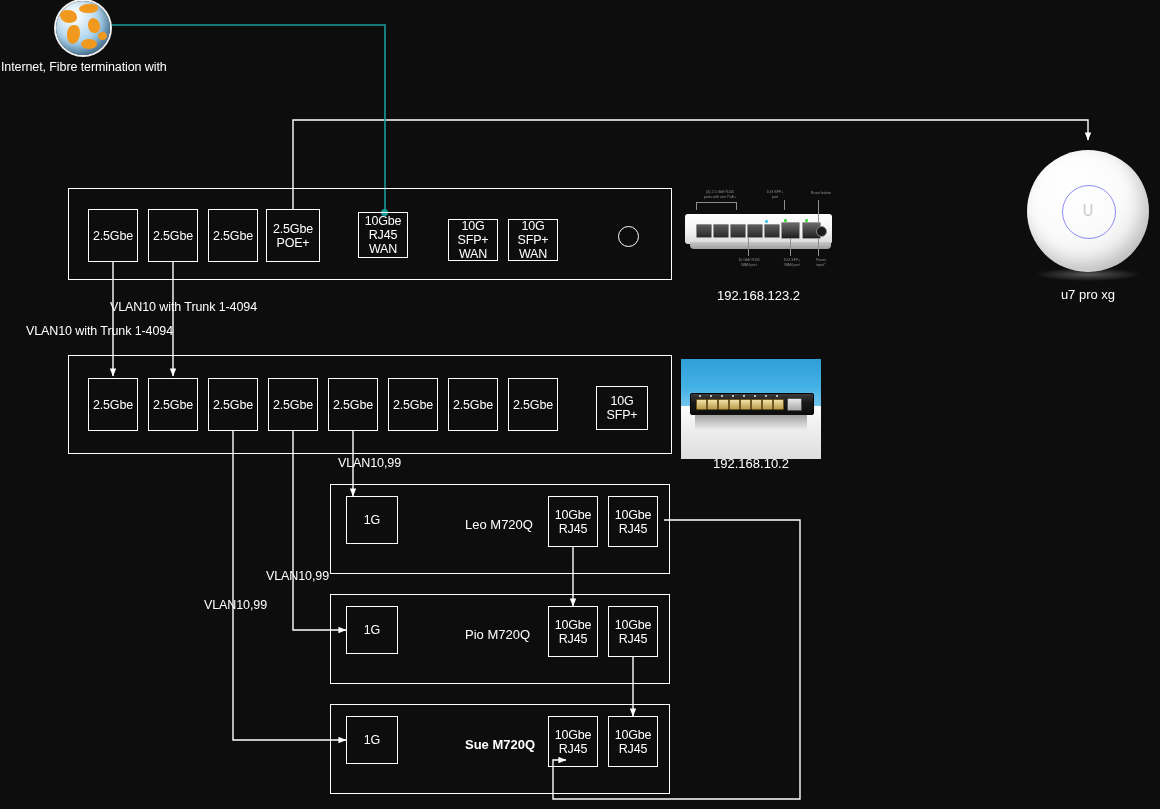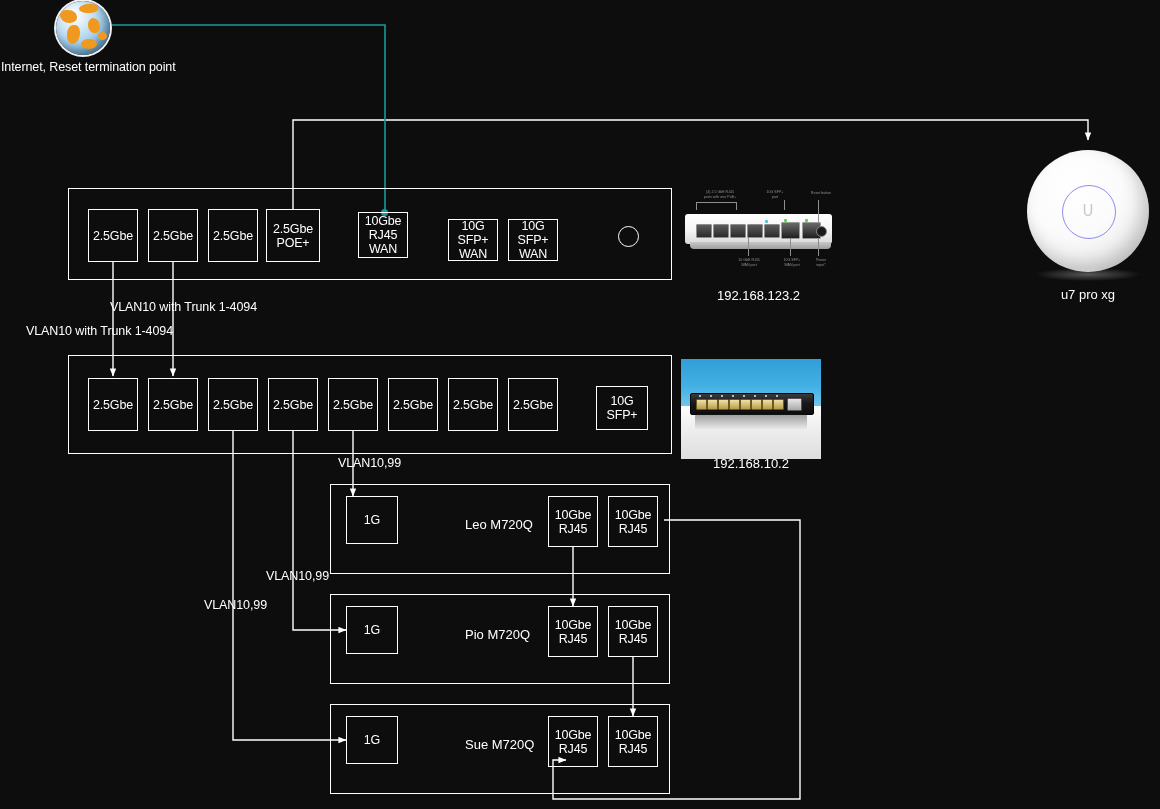--- a/index.html
+++ b/index.html
@@ -111,21 +111,21 @@
   <div class="dot" style="left:381px;top:209px;"></div>
 
   <div class="globe" style="left:56px;top:1px;">
     <div class="land" style="left:4px;top:9px;width:17px;height:13px;border-radius:40% 55% 45% 60%;"></div>
     <div class="land" style="left:11px;top:24px;width:13px;height:19px;border-radius:50% 40% 60% 45%;"></div>
     <div class="land" style="left:23px;top:3px;width:19px;height:9px;border-radius:60% 40% 50% 50%;"></div>
     <div class="land" style="left:32px;top:17px;width:12px;height:15px;border-radius:45% 60% 40% 55%;"></div>
     <div class="land" style="left:25px;top:38px;width:16px;height:10px;border-radius:50%;"></div>
     <div class="land" style="left:42px;top:31px;width:9px;height:8px;border-radius:50%;"></div>
   </div>
-  <div class="lbl" style="left:1px;top:60px;">Internet, Reset termination point</div>
+  <div class="lbl" style="left:1px;top:60px;">Internet, Fibre termination with</div>
 
   <div class="devbox" style="left:68px;top:188px;width:604px;height:92px;">
   </div>
   <div class="port" style="left:88px;top:209px;width:50px;height:53px;">
     <span>2.5Gbe</span>
   </div>
   <div class="port" style="left:148px;top:209px;width:50px;height:53px;">
     <span>2.5Gbe</span>
   </div>
   <div class="port" style="left:208px;top:209px;width:50px;height:53px;">
@@ -275,21 +275,21 @@
   </div>
   <div class="port" style="left:608px;top:606px;width:50px;height:51px;flex-direction:column;">
     <span>10Gbe</span>
     <span>RJ45</span>
   </div>
 
   <div class="devbox" style="left:330px;top:704px;width:340px;height:90px;"></div>
   <div class="port" style="left:346px;top:716px;width:52px;height:48px;">
     <span>1G</span>
   </div>
-  <div class="srvname" style="left:465px;top:737px;">Sue M720Q</div>
+  <div class="srvname" style="left:465px;top:737px;font-weight:bold;">Sue M720Q</div>
   <div class="port" style="left:548px;top:716px;width:50px;height:51px;flex-direction:column;">
     <span>10Gbe</span>
     <span>RJ45</span>
   </div>
   <div class="port" style="left:608px;top:716px;width:50px;height:51px;flex-direction:column;">
     <span>10Gbe</span>
     <span>RJ45</span>
   </div>
 
   <div class="lbl" style="left:110px;top:300px;">VLAN10 with Trunk 1-4094</div>

